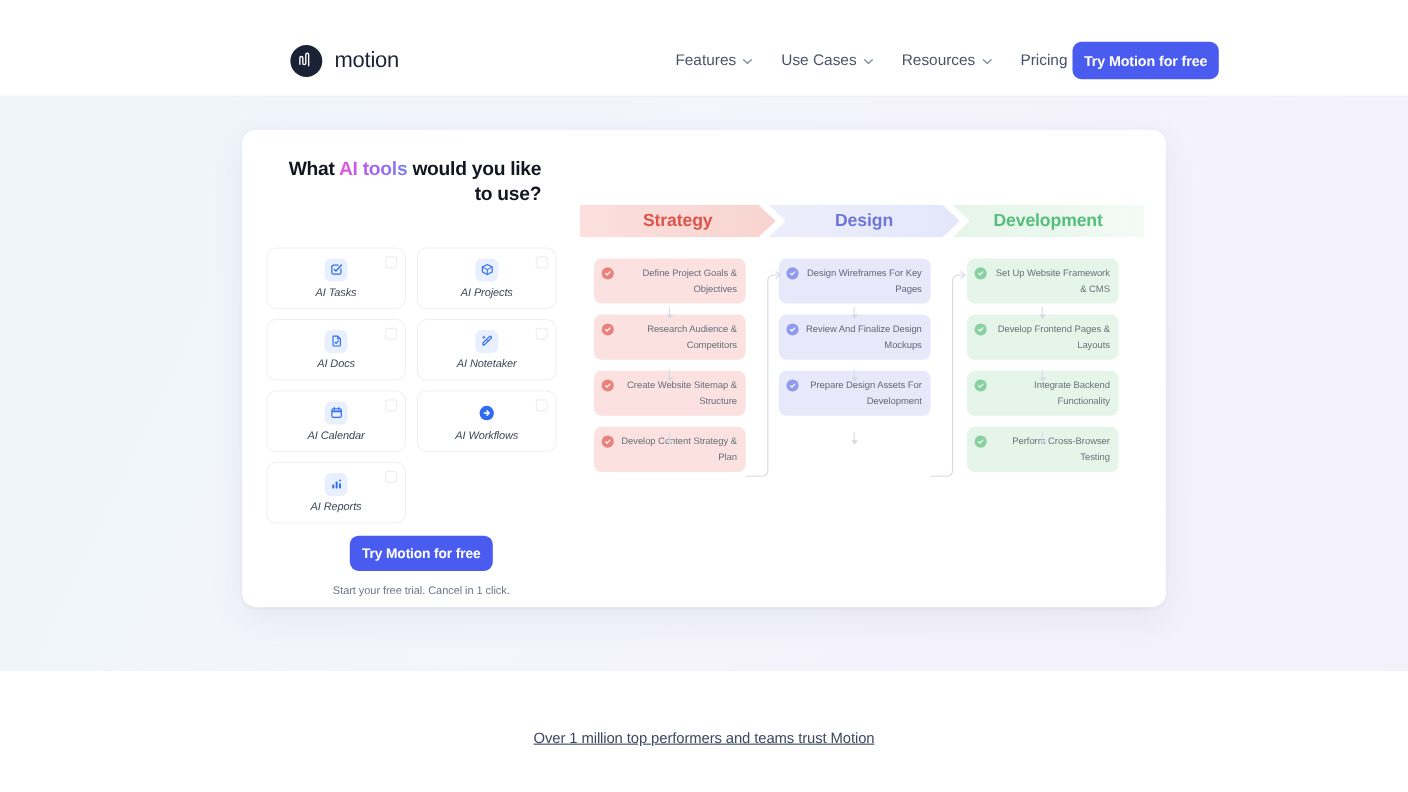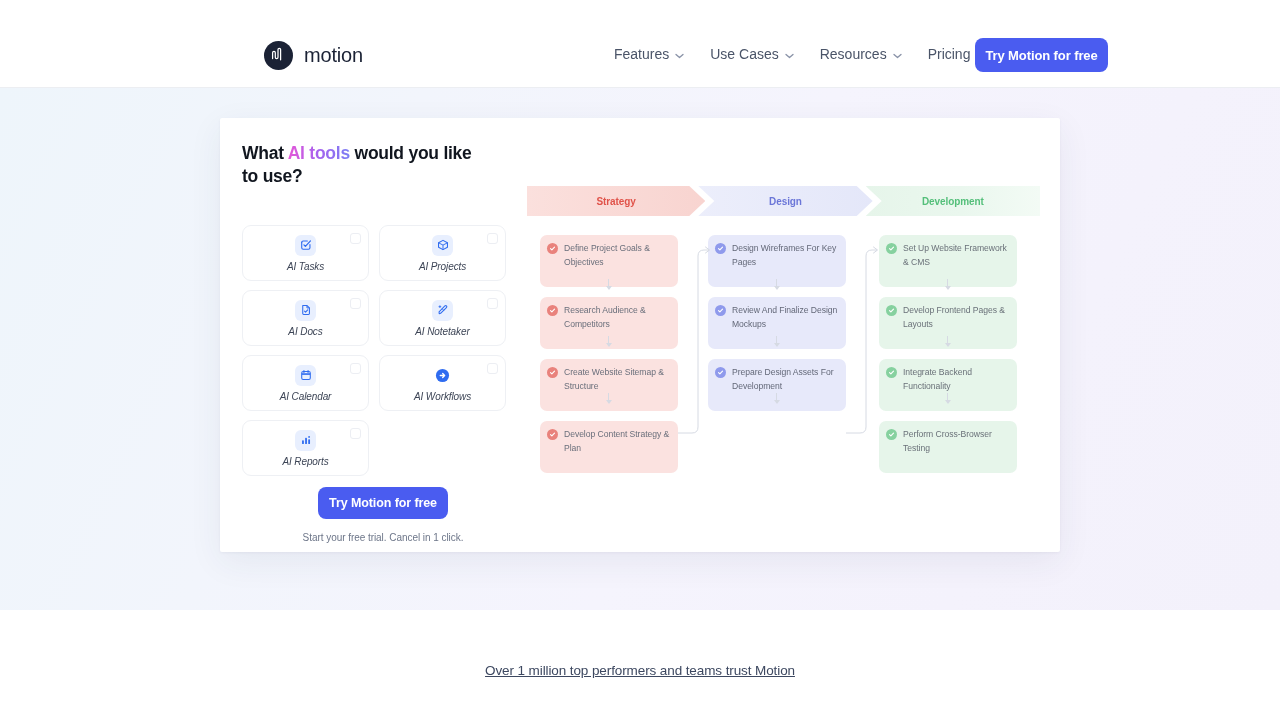--- a/index.html
+++ b/index.html
@@ -68,23 +68,24 @@
     display: flex; align-items: center; justify-content: center;
     cursor: pointer; letter-spacing: -0.1px;
   }
 
   
   .panel {
     position: absolute;
     left: 220px; top: 118px;
     width: 840px; height: 434px;
     background: #ffffff;
-    border-radius: 2px;
+    border-radius: 13px;
     box-shadow: 0 1px 3px rgba(30,40,70,.05), 0 10px 34px rgba(40,50,90,.07);
     overflow: hidden;
+    text-align: right;
   }
 
   
   .left-col {
     position: absolute; left: 22px; top: 24px; width: 282px;
   }
   .headline {
     font-size: 17.5px; font-weight: bold; color: #11161f;
     line-height: 22.5px; letter-spacing: -0.25px;
     width: 250px;
@@ -154,21 +155,21 @@
   }
   .phase-row {
     position: absolute; left: 0; top: 68px;
     width: 513px; height: 30px;
     display: flex;
   }
   .phase {
     position: relative;
     height: 30px;
     display: flex; align-items: center; justify-content: center;
-    font-size: 10px; font-weight: bold; letter-spacing: -0.1px;
+    font-size: 16px; font-weight: bold; letter-spacing: -0.1px;
   }
   .phase-strategy {
     width: 181px;
     background: linear-gradient(90deg, #fbe0dd 0%, #f8d4d0 100%);
     color: #e0534a;
     clip-path: polygon(0 0, calc(100% - 16px) 0, 100% 50%, calc(100% - 16px) 100%, 0 100%);
   }
   .phase-design {
     width: 177px; margin-left: -7px;
     background: linear-gradient(90deg, #eceefb 0%, #e4e7f9 100%);
@@ -188,21 +189,21 @@
     display: flex; flex-direction: column; gap: 10px;
   }
   .col-strategy { left: 13px; }
   .col-design   { left: 181px; }
   .col-dev      { left: 352px; }
 
   .task {
     position: relative;
     width: 138px; min-height: 41px;
     border-radius: 7px;
-    padding: 7px 8px 18px 24px;
+    padding: 7px 8px 7px 24px;
     font-size: 8.6px; line-height: 13.5px;
     letter-spacing: -0.05px;
   }
   .task .bullet {
     position: absolute; left: 7px; top: 8px;
     width: 11px; height: 11px; border-radius: 50%;
     display: flex; align-items: center; justify-content: center;
   }
   .task .bullet svg { display: block; }
   .t-strategy { background: #fbe2e0; color: #6a6f7b; }

